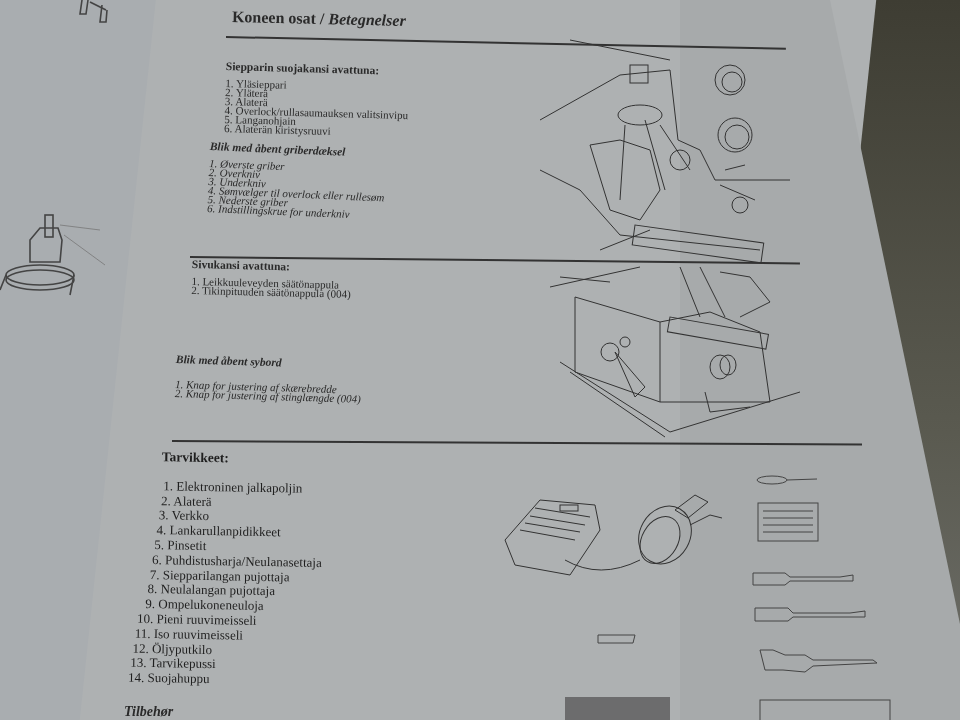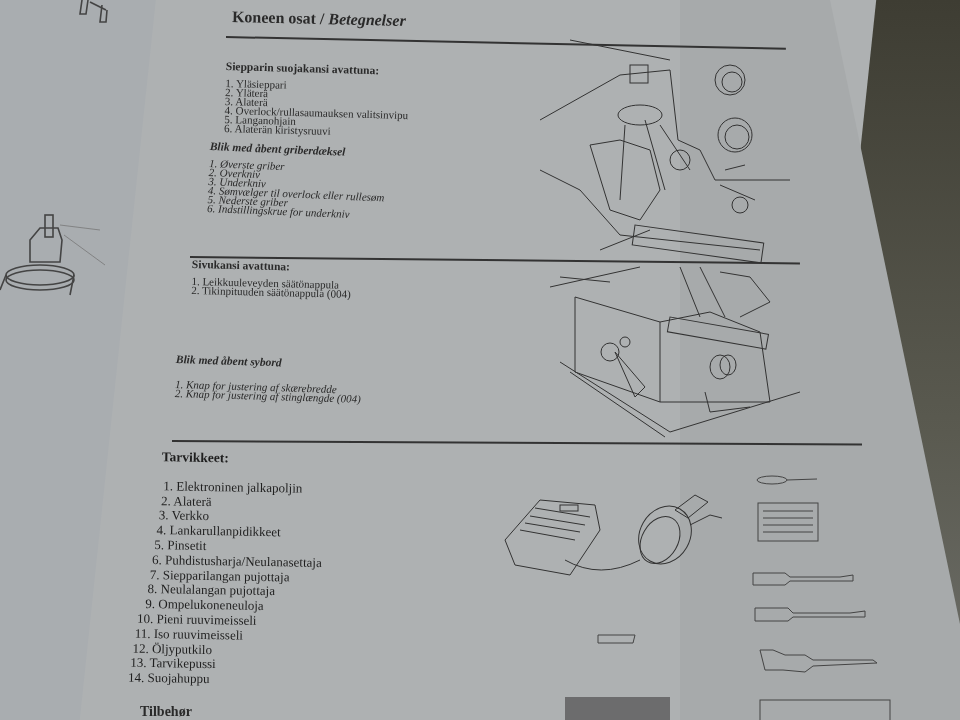--- a/index.html
+++ b/index.html
@@ -12,21 +12,21 @@
   .doc-title{position:absolute;left:232px;top:8px;font-size:16px;font-weight:bold;color:#2a2a2a;transform:rotate(1.3deg);transform-origin:left;}
   .doc-title i{font-weight:bold;}
   .hline{position:absolute;height:1.5px;background:#333;transform-origin:left;}
   .sec{position:absolute;font-size:11px;line-height:9px;color:#2a2a2a;transform-origin:left top;}
   .sec .h{font-weight:bold;font-size:11.5px;margin-bottom:8px;}
   .sec .hi{font-weight:bold;font-style:italic;font-size:11.5px;margin-bottom:8px;}
   .sec.it .li{font-style:italic;}
   .tarv{position:absolute;left:150px;top:450px;font-size:13px;line-height:14.8px;color:#1f1f1f;transform:rotate(1deg);transform-origin:left top;}
   .tarv .h{font-weight:bold;font-size:13.5px;margin:0 0 14px 12px;}
   .tarv .li{white-space:nowrap;}
-  .tilbehor{position:absolute;left:140px;top:704px;font-size:14px;font-weight:bold;color:#2a2a2a;}
+  .tilbehor{position:absolute;left:124px;top:704px;font-size:14px;font-weight:bold;font-style:italic;color:#2a2a2a;}
   .illus{position:absolute;}
   svg{overflow:visible;}
 </style>
 </head>
 <body>
 
 <div class="bg-dark"></div>
 <div class="left-page"></div>
 <div class="main-page"></div>
 <div class="page-right-wedge"></div>

